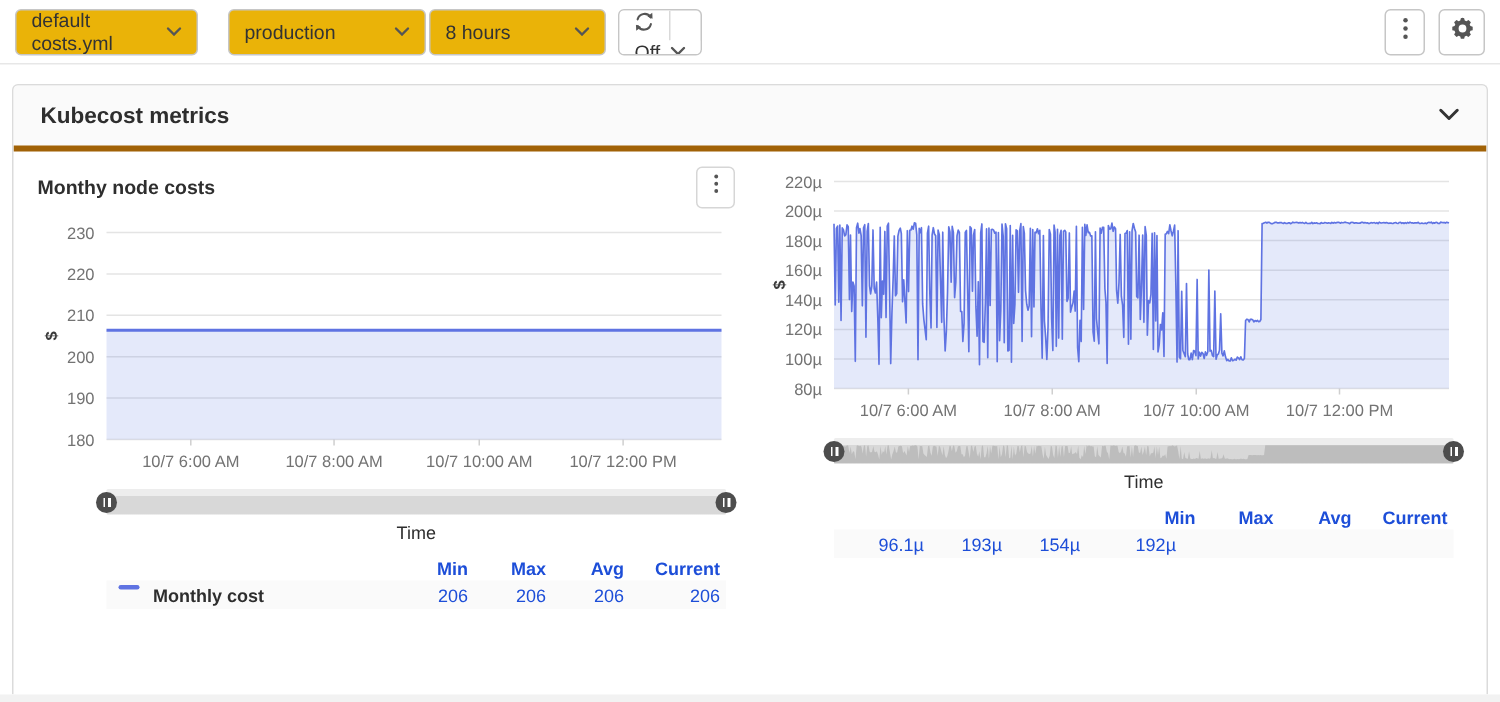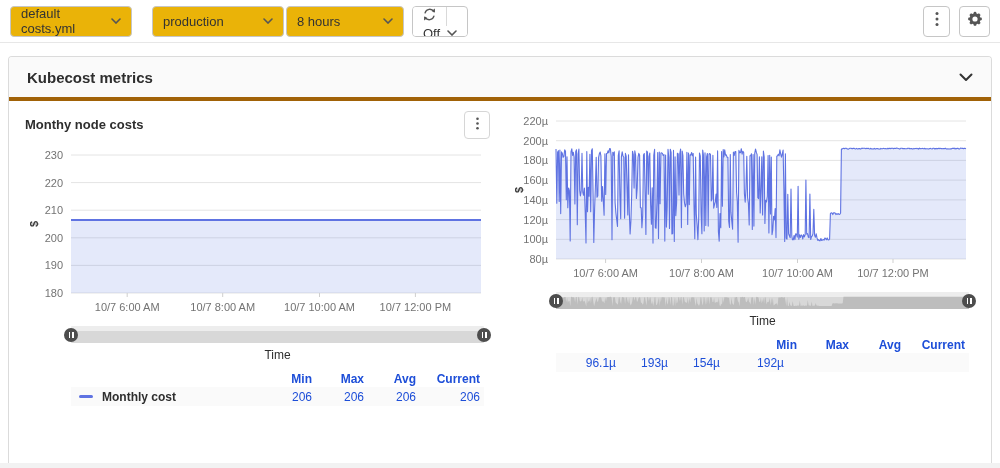--- a/index.html
+++ b/index.html
@@ -43,21 +43,21 @@
   .handle i { display:block; width:1.5px; height:6px; background:#fff; }
   .handle.hl { left:-7px; } .handle.hr { right:-7px; }
 
   .time-label { margin-left:46px; margin-right:6px; text-align:center; font-size:12px; font-weight:normal; color:#2e2e2e; height:18px; }
 
   
   .legend { margin:4px 6px 0 46px; font-size:12px; }
   .lg-row { display:flex; align-items:center; height:17px; padding:0 4px 0 8px; }
   .lg-head { font-weight:bold; color:#2e2e2e; }
   .lg-data { background:#fafafa; height:19px; }
-  .lg-name { flex:1; display:flex; align-items:center; font-weight:bold; color:#2e2e2e; }
+  .lg-name { flex:1; display:flex; font-weight:bold; color:#2e2e2e; }
   .lg-val { width:52px; text-align:right; color:#1d4ed8; }
   .lg-val.cur { width:64px; }
   .marker { display:inline-block; width:14px; height:3px; border-radius:2px; margin-right:9px; }
 
   .bottom-strip { position:absolute; left:0; right:0; bottom:0; height:5px; background:#f2f2f2; }
 </style>
 </head>
 <body>
 
 <div class="toolbar">

